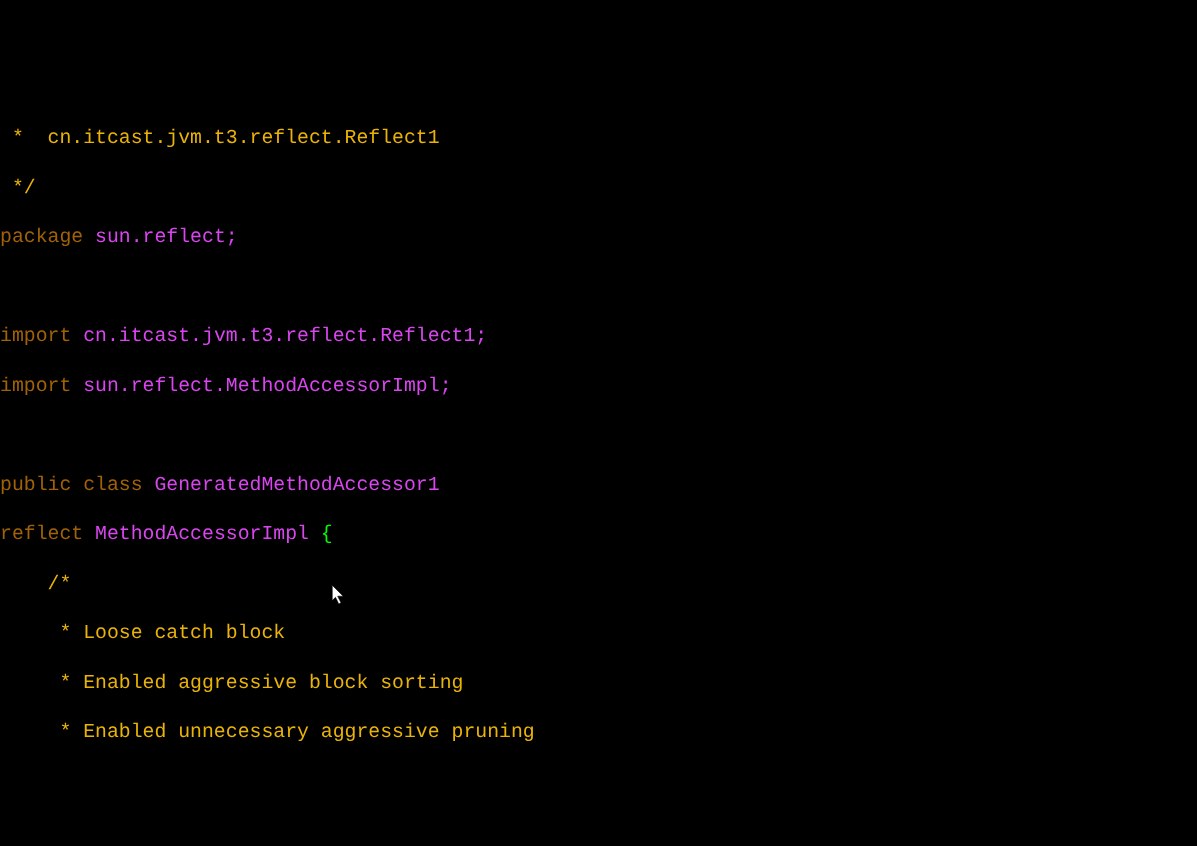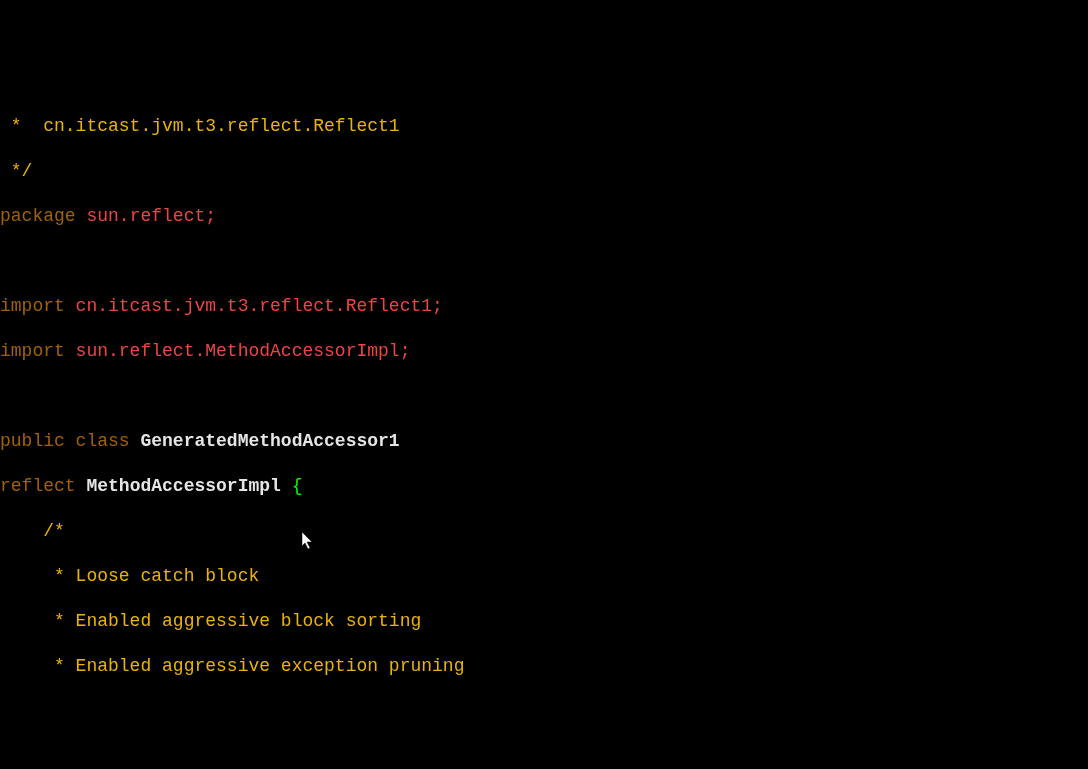--- a/index.html
+++ b/index.html
@@ -17,23 +17,23 @@
       white-space: pre;
       overflow: hidden;
       width: 1088px;
       height: 769px;
     }
     .code-container {
       padding: 2px 0;
     }
     .comment { color: #eab308; }
     .keyword { color: #a16207; }
-    .classname { color: #e5e5e5; font-weight: bold; }
+    .classname { color: #d946ef; }
     .brace-green { color: #00ff00; }
-    .identifier { color: #ef4444; font-family: Liberation Mono, monospace; }
+    .identifier { color: #d946ef; font-family: Liberation Mono, monospace; }
     .line {
       display: block;
       min-height: 22.5px;
     }
     .cursor {
       position: absolute;
       left: 302px;
       top: 532px;
       width: 14px;
       height: 18px;
@@ -51,21 +51,21 @@
 <span class="line"><span class="keyword">package</span><span class="identifier"> sun.reflect;</span></span>
 <span class="line"> </span>
 <span class="line"><span class="keyword">import</span><span class="identifier"> cn.itcast.jvm.t3.reflect.Reflect1;</span></span>
 <span class="line"><span class="keyword">import</span><span class="identifier"> sun.reflect.MethodAccessorImpl;</span></span>
 <span class="line"> </span>
 <span class="line"><span class="keyword">public</span><span class="keyword"> class</span><span class="classname"> GeneratedMethodAccessor1</span></span>
 <span class="line"><span class="keyword">reflect</span><span class="classname"> MethodAccessorImpl </span><span class="brace-green">{</span></span>
 <span class="line"><span class="comment">    /*</span></span>
 <span class="line"><span class="comment">     * Loose catch block</span></span>
 <span class="line"><span class="comment">     * Enabled aggressive block sorting</span></span>
-<span class="line"><span class="comment">     * Enabled aggressive exception pruning</span></span>
+<span class="line"><span class="comment">     * Enabled unnecessary aggressive pruning</span></span>
 
 
 
 
 
 
 
 
 
 

